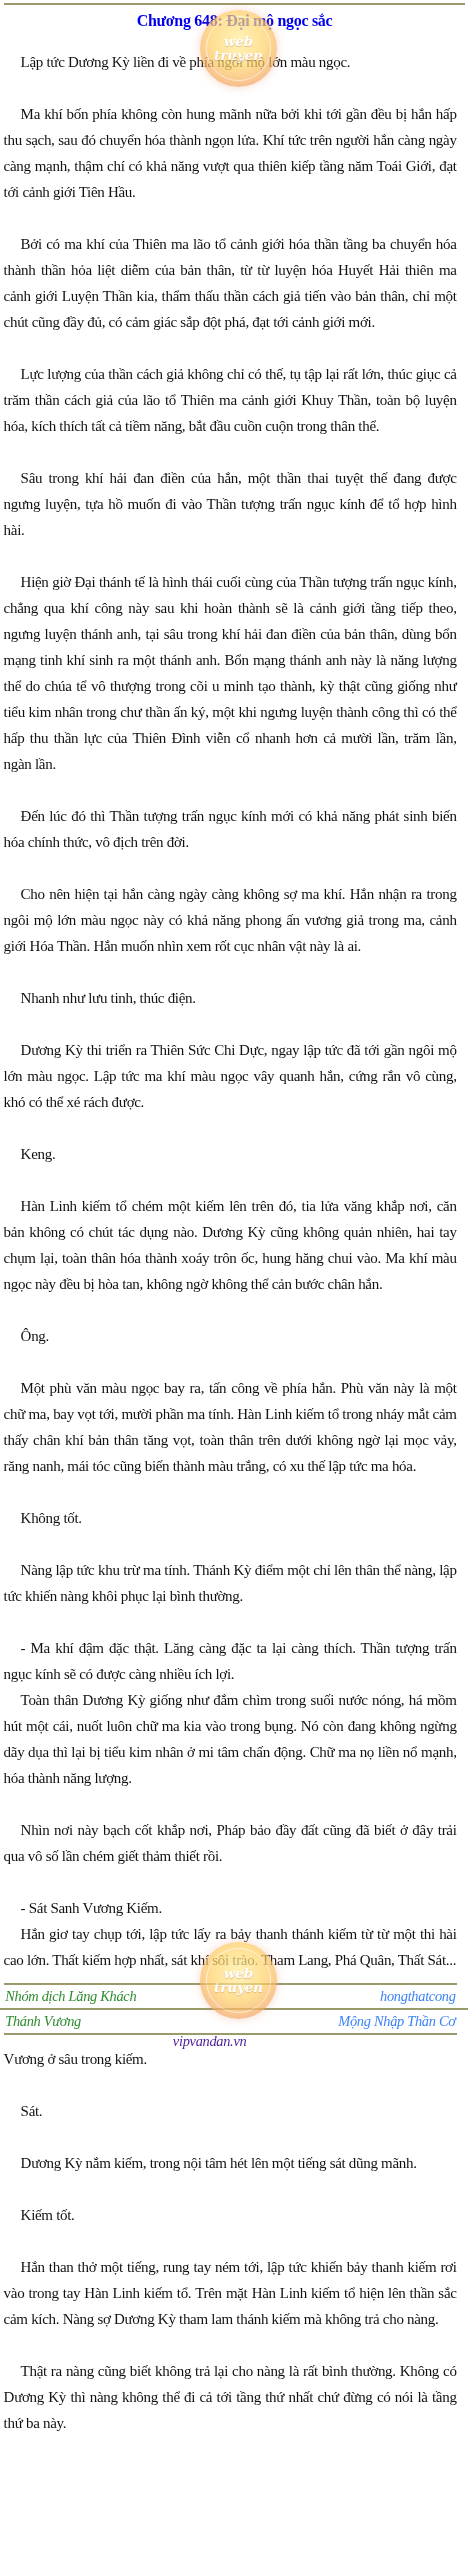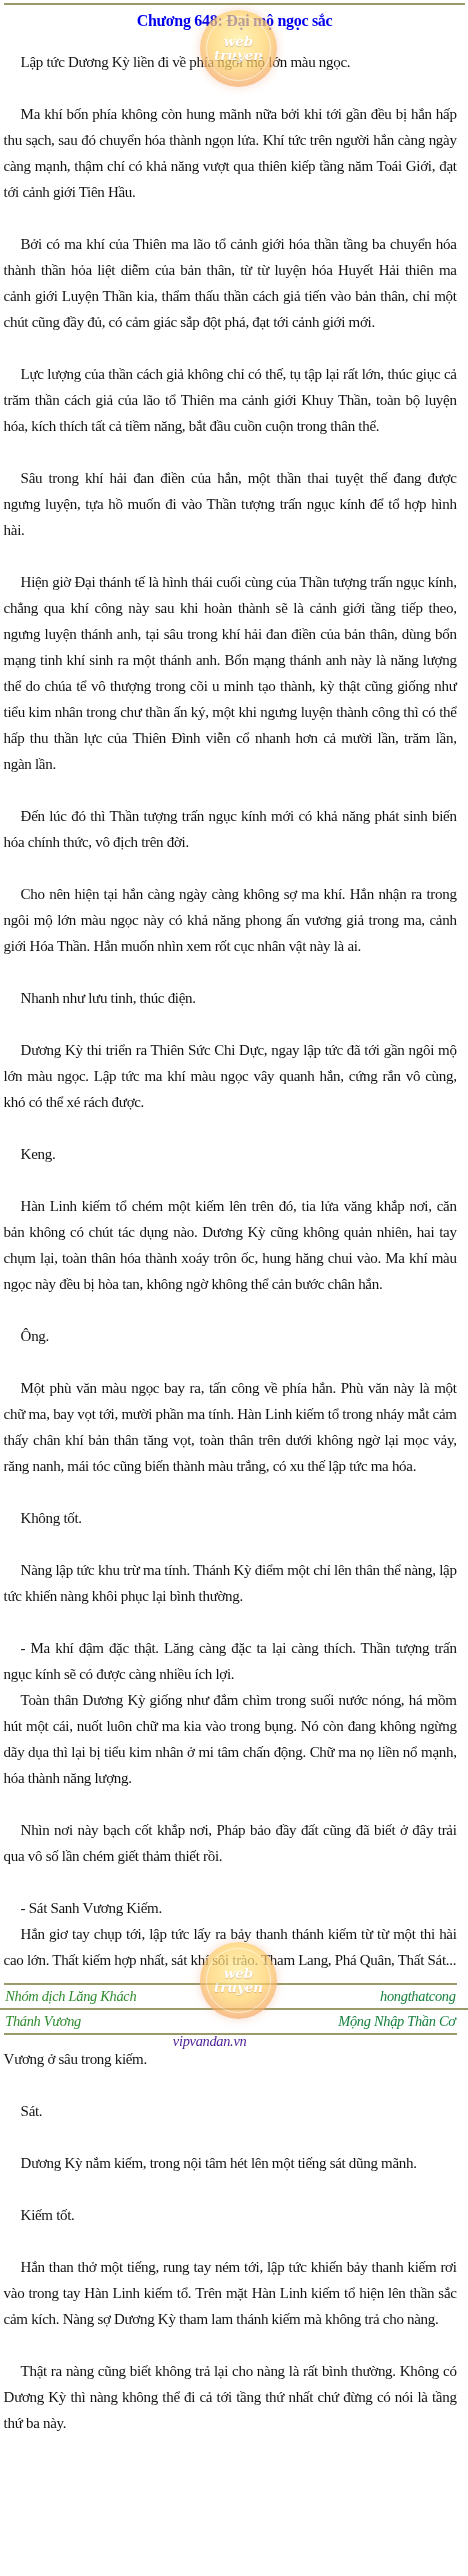--- a/index.html
+++ b/index.html
@@ -8,21 +8,21 @@
   .chapter-title { text-align: center; color: #0000ee; font-size: 16px; margin: 6.2px 0 17.5px 0; line-height: 20.6px; letter-spacing: -0.3px; }
   .content { padding: 0 12.4px 0 3.6px; }
   .para { font-size: 15px; line-height: 26px; text-align: justify; text-indent: 17px; margin: 0 0 26px 0; letter-spacing: -0.3px; }
   .para.tight { margin-bottom: 0; }
   .para.cont { text-indent: 0; }
   .band { margin: 10.3px 0 11.3px 0; }
   .band-rule-thin { margin: 0 12.4px 0 3.6px; height: 1.5px; background: #9a9a6a; }
   .band-rule-thick { height: 2.6px; background: #9a9a6a; }
   .band-row { display: flex; justify-content: space-between; align-items: center; height: 23px; padding: 0 13.4px 0 5.2px; font-style: italic; font-size: 14.4px; letter-spacing: -0.3px; }
   .green { color: #2e8b2e; }
-  .orange { color: #15803d; }
+  .orange { color: #3b82f6; }
   .grey { color: #4c1d95; margin-top: 40px; }
   .watermark { position: absolute; width: 77px; height: 77px; border-radius: 50%; left: 200px;
     background: radial-gradient(circle at 50% 40%, #fff0a0 0%, #ffd36a 45%, #f3a064 80%, #e9946a 100%);
     opacity: 0.72; box-shadow: 0 0 9.3px rgba(230,140,90,0.45); display: flex; flex-direction: column; align-items: center; justify-content: center; font-weight: bold; }
   .watermark::before { content: ""; position: absolute; inset: 6.2px; border-radius: 50%; border: 1px solid rgba(255,255,255,0.6); }
   .wm-text { color: #fff; font-family: "DejaVu Serif", serif; font-style: italic; font-size: 13.4px; line-height: 13.4px; text-shadow: 0 0.5px 1px rgba(180,90,40,0.5); }
 </style>
 </head>
 <body>
 

